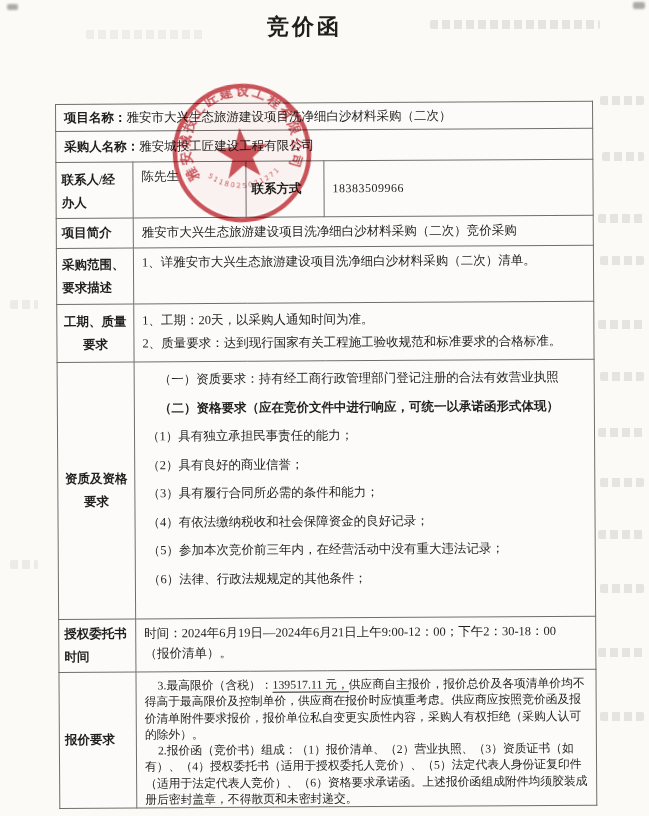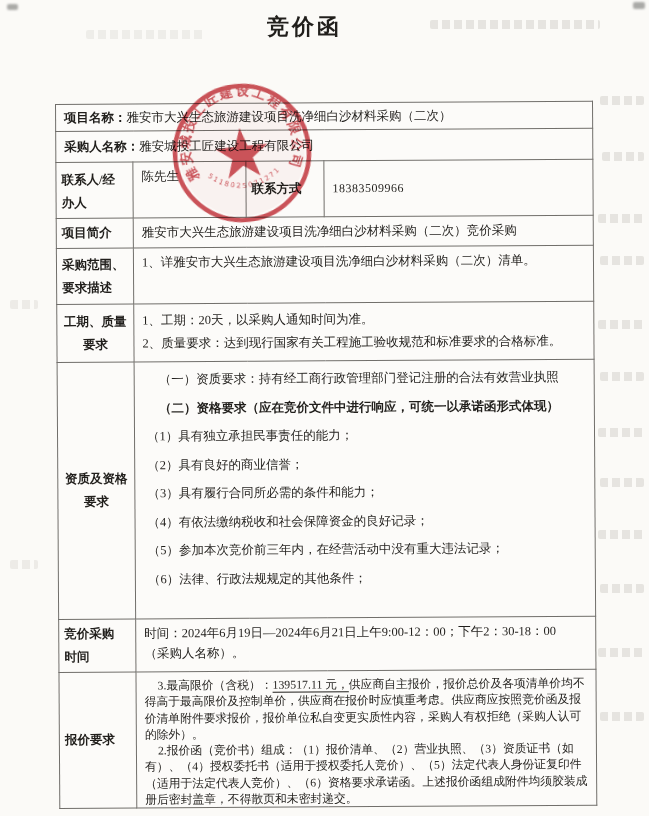--- a/index.html
+++ b/index.html
@@ -139,24 +139,24 @@
             <div class="q-item bold indent1">（二）资格要求（应在竞价文件中进行响应，可统一以承诺函形式体现）</div>
             <div class="q-item">（1）具有独立承担民事责任的能力；</div>
             <div class="q-item">（2）具有良好的商业信誉；</div>
             <div class="q-item">（3）具有履行合同所必需的条件和能力；</div>
             <div class="q-item">（4）有依法缴纳税收和社会保障资金的良好记录；</div>
             <div class="q-item">（5）参加本次竞价前三年内，在经营活动中没有重大违法记录；</div>
             <div class="q-item">（6）法律、行政法规规定的其他条件；</div>
           </td>
     </tr>
     <tr class="r8">
-      <td class="lbl-cell">竞价采购
+      <td class="lbl-cell">授权委托书
 时间</td>
       <td colspan="3" class="time-cell">
-        <span>时间：2024年6月19日—2024年6月21日上午9:00-12：00；下午2：30-18：00</span><span class="nowrap-unit">（采购人名称）。</span>
+        <span>时间：2024年6月19日—2024年6月21日上午9:00-12：00；下午2：30-18：00</span><span class="nowrap-unit">（报价清单）。</span>
       </td>
     </tr>
     <tr class="r9">
       <td class="lbl-cell">报价要求</td>
       <td colspan="3" class="quote-cell">
         <p><span>3.最高限价（含税）：</span><span class="amount">139517.11 元，</span><span>供应商自主报价，报价总价及各项清单价均不得高于最高限价及控制单价，供应商在报价时应慎重考虑。供应商应按照竞价函及报价清单附件要求报价，报价单位私自变更实质性内容，采购人有权拒绝（采购人认可的除外）。</span></p>
         <p>2.报价函（竞价书）组成：（1）报价清单、（2）营业执照、（3）资质证书（如有）、（4）授权委托书（适用于授权委托人竞价）、（5）法定代表人身份证复印件（适用于法定代表人竞价）、（6）资格要求承诺函。上述报价函组成附件均须胶装成册后密封盖章，不得散页和未密封递交。</p>
       </td>
     </tr>
   </tbody>

